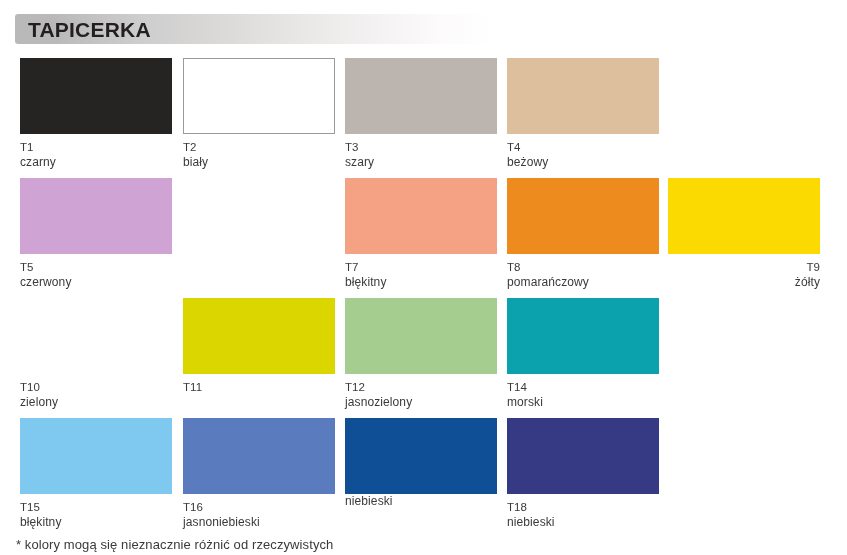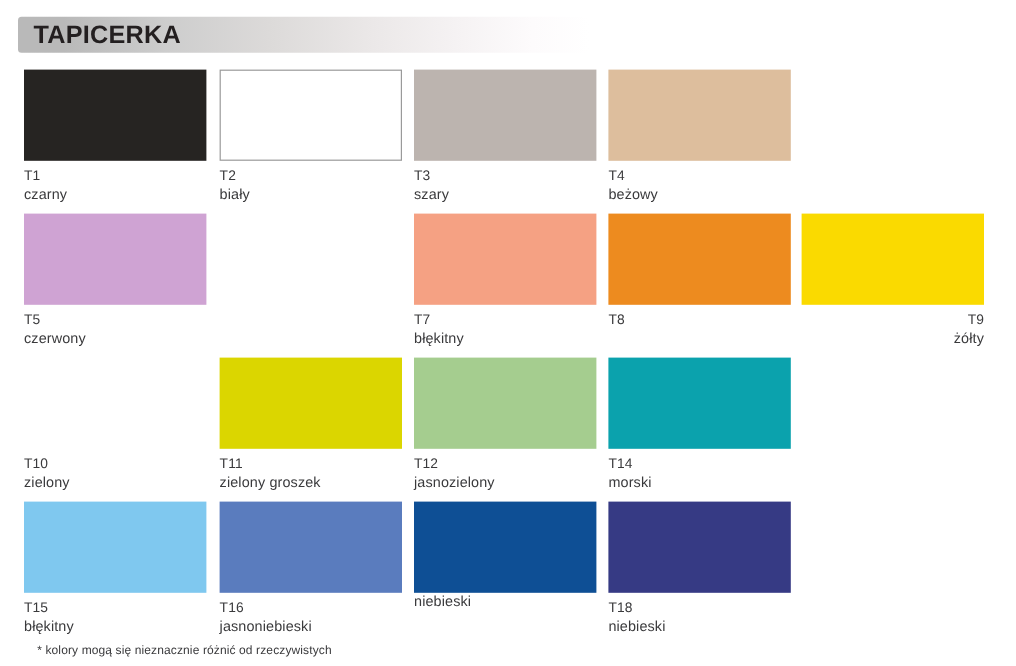--- a/index.html
+++ b/index.html
@@ -99,23 +99,23 @@
   .swatch-name {
     font-size: 12px;
     color: #3a3a3c;
     line-height: 1.32;
     letter-spacing: 0.1px;
   }
 
   
   .footnote {
     position: absolute;
-    left: 31px;
+    left: 16px;
     top: 537px;
-    font-size: 10px;
+    font-size: 13px;
     color: #3a3a3c;
     letter-spacing: 0.1px;
   }
 </style>
 </head>
 <body>
 
 <div class="sheet">
 
   <div class="section-header" style="background: linear-gradient(to right, rgb(185, 185, 185) 0%, rgb(185, 185, 185) 8%, rgb(205, 205, 205) 26%, rgb(220, 218, 217) 44%, rgb(235, 232, 232) 62%, rgb(246, 243, 244) 78%, rgb(253, 251, 252) 90%, rgb(255, 255, 255) 100%);">
@@ -154,38 +154,38 @@
         <div class="swatch-name">czerwony</div>
       </div>
       <div class="swatch-cell c2">
         <div class="swatch-chip" style="background: rgb(245, 161, 131);"></div>
         <div class="swatch-code">T7</div>
         <div class="swatch-name">błękitny</div>
       </div>
       <div class="swatch-cell c3">
         <div class="swatch-chip" style="background: rgb(237, 139, 31);"></div>
         <div class="swatch-code">T8</div>
+        <div class="swatch-name">pomarańczowy</div>
       </div>
       <div class="swatch-cell c4">
         <div class="swatch-chip" style="background: rgb(250, 218, 0);"></div>
         <div class="swatch-code">T9</div>
         <div class="swatch-name">żółty</div>
       </div>
     </div>
 
     <div class="row row-3">
       <div class="swatch-cell c0">
         <div class="swatch-chip"></div>
         <div class="swatch-code">T10</div>
         <div class="swatch-name">zielony</div>
       </div>
       <div class="swatch-cell c1">
         <div class="swatch-chip" style="background: rgb(219, 214, 0);"></div>
         <div class="swatch-code">T11</div>
-        <div class="swatch-name">zielony groszek</div>
       </div>
       <div class="swatch-cell c2">
         <div class="swatch-chip" style="background: rgb(165, 205, 143);"></div>
         <div class="swatch-code">T12</div>
         <div class="swatch-name">jasnozielony</div>
       </div>
       <div class="swatch-cell c3">
         <div class="swatch-chip" style="background: rgb(11, 162, 173);"></div>
         <div class="swatch-code">T14</div>
         <div class="swatch-name">morski</div>

